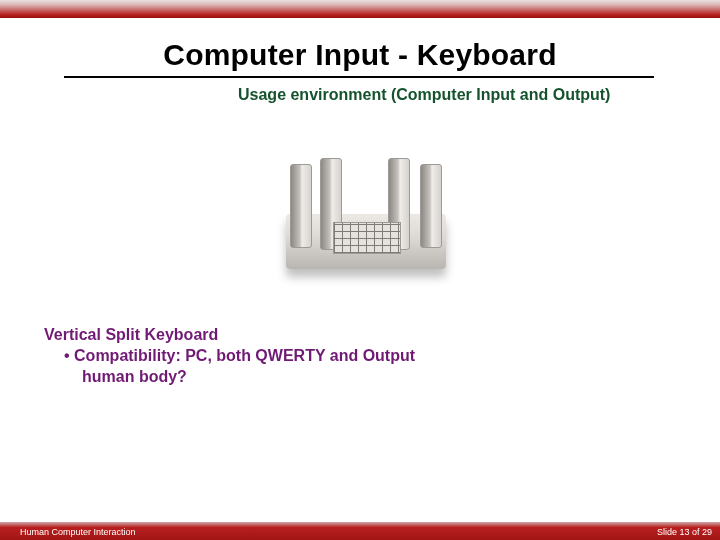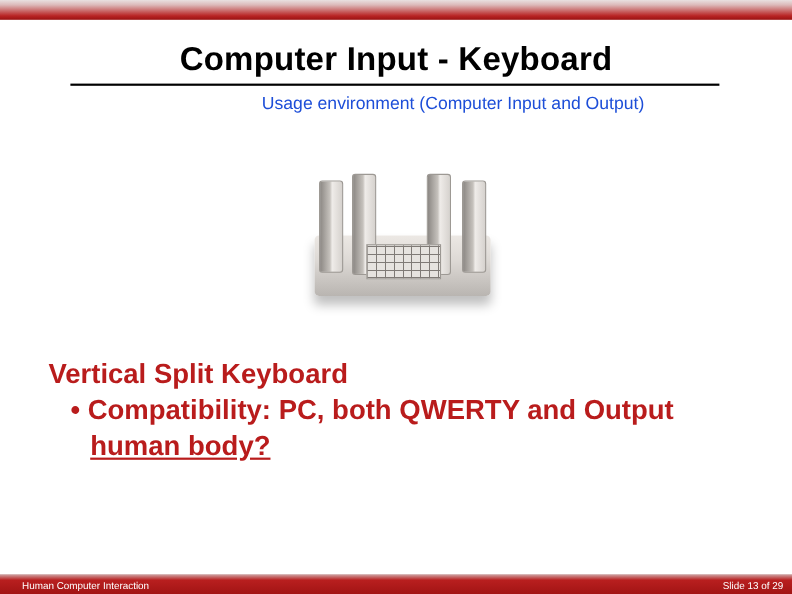--- a/index.html
+++ b/index.html
@@ -36,22 +36,22 @@
     left: 64px;
     width: 590px;
     height: 2px;
     background: #000;
   }
   .subtitle {
     position: absolute;
     top: 86px;
     left: 238px;
     font-size: 16px;
-    font-weight: normal;
-    color: #1d4ed8;
+    font-weight: bold;
+    color: #14532d;
   }
   .image-holder {
     position: absolute;
     top: 144px;
     left: 276px;
     width: 180px;
     height: 140px;
   }
   
   .kbd-base {
@@ -86,31 +86,30 @@
   }
   .kbd-wing.left-outer  { left: 14px;  top: 20px; }
   .kbd-wing.left-inner  { left: 44px;  top: 14px; height: 90px; }
   .kbd-wing.right-inner { left: 112px; top: 14px; height: 90px; }
   .kbd-wing.right-outer { left: 144px; top: 20px; }
   .body-text {
     position: absolute;
     left: 44px;
     top: 324px;
     width: 614px;
-    font-size: 25px;
+    font-size: 16px;
     font-weight: bold;
-    color: #b91c1c;
+    color: #701a75;
     line-height: 1.32;
   }
   .body-text .bullet-row {
     padding-left: 20px;
   }
   .body-text .cont {
     padding-left: 38px;
-    text-decoration: underline;
   }
   .bottom-bar {
     position: absolute;
     left: 0;
     bottom: 0;
     width: 720px;
     height: 18px;
     background: linear-gradient(to bottom, #cfa9a9 0%, #b81f1f 30%, #a21414 100%);
   }
   .footer-left {

